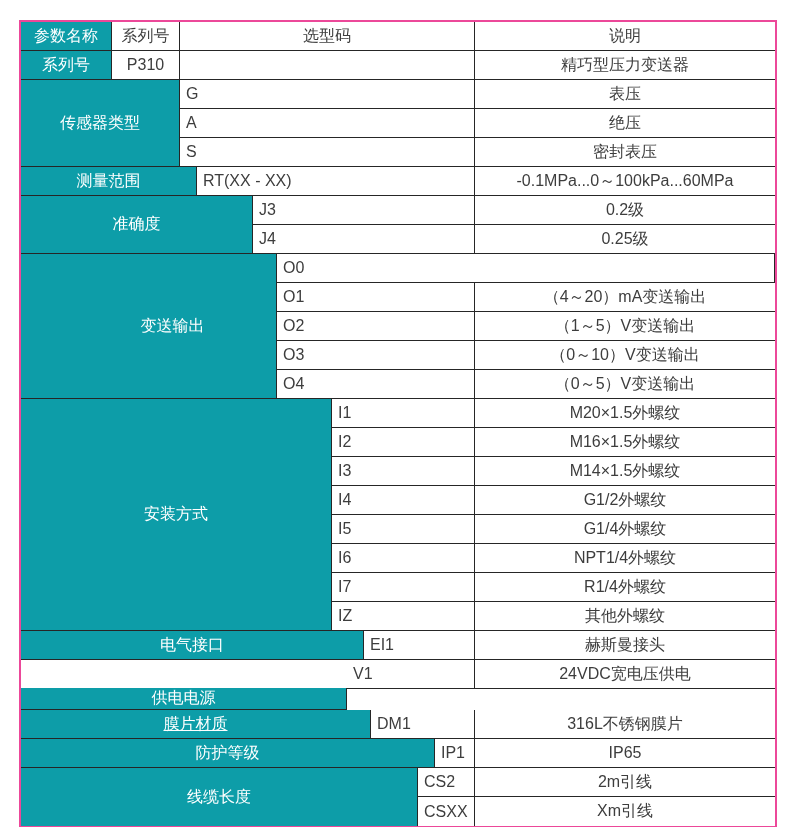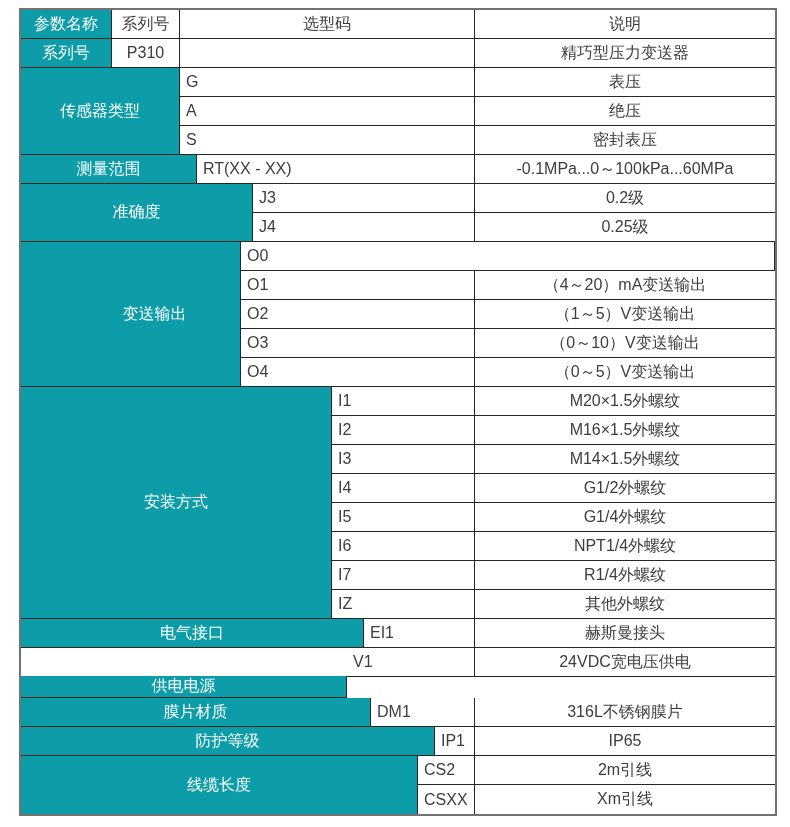--- a/index.html
+++ b/index.html
@@ -1,42 +1,42 @@
 <!DOCTYPE html>
 <html><head>
 <meta charset="utf-8">
 <style>
   html,body{margin:0;padding:0;background:#ffffff;}
   body{width:790px;height:827px;position:relative;overflow:hidden;
        font-family:"Liberation Sans","DejaVu Sans",sans-serif;}
-  .tbl{position:absolute;left:19px;top:8px;width:754px;
-       border:2px solid #737373;box-sizing:content-box;background:#fff;}
+  .tbl{position:absolute;left:19px;top:20px;width:754px;
+       border:2px solid #ec4899;box-sizing:content-box;background:#fff;}
   .row{display:flex;height:29px;}
   .cell{box-sizing:border-box;display:flex;align-items:center;
         border-right:1px solid #262626;border-bottom:1px solid #262626;
         font-size:16px;color:#3d3d3d;overflow:hidden;white-space:nowrap;}
   .teal{background:#0d9da8;color:#ffffff;justify-content:center;}
   .center{justify-content:center;}
   .codecell{flex:1;padding-left:6px;}
   .desc{width:300px;flex:none;justify-content:center;border-right:none;}
   .grp{display:flex;}
   .grp .lbl{flex:none;}
   .grp .rows{flex:1;display:flex;flex-direction:column;}
   
   .w-c1{width:91px;flex:none;}
   .w-c2{width:68px;flex:none;}
   
   .g0 .lbl{width:159px;}
   .g1 .lbl{width:176px;}
   .g2 .lbl{width:232px;}
-  .g3 .lbl{width:220px;padding-left:48px;}
+  .g3 .lbl{width:256px;padding-left:48px;}
   .g4 .lbl{width:311px;}
   .g5 .lbl{width:343px;}
   .g6 .lbl{width:326px;margin-top:28px;}
-  .g7 .lbl{width:350px;}
+  .g7 .lbl{width:350px;text-decoration:underline;}
   .g8 .lbl{width:414px;}
   .g9 .lbl{width:397px;}
   .grp:last-child .lbl{border-bottom:none;}
   .grp:last-child .rows .row:last-child .cell{border-bottom:none;}
 </style>
 </head>
 <body>
 
 <div class="tbl">
 

